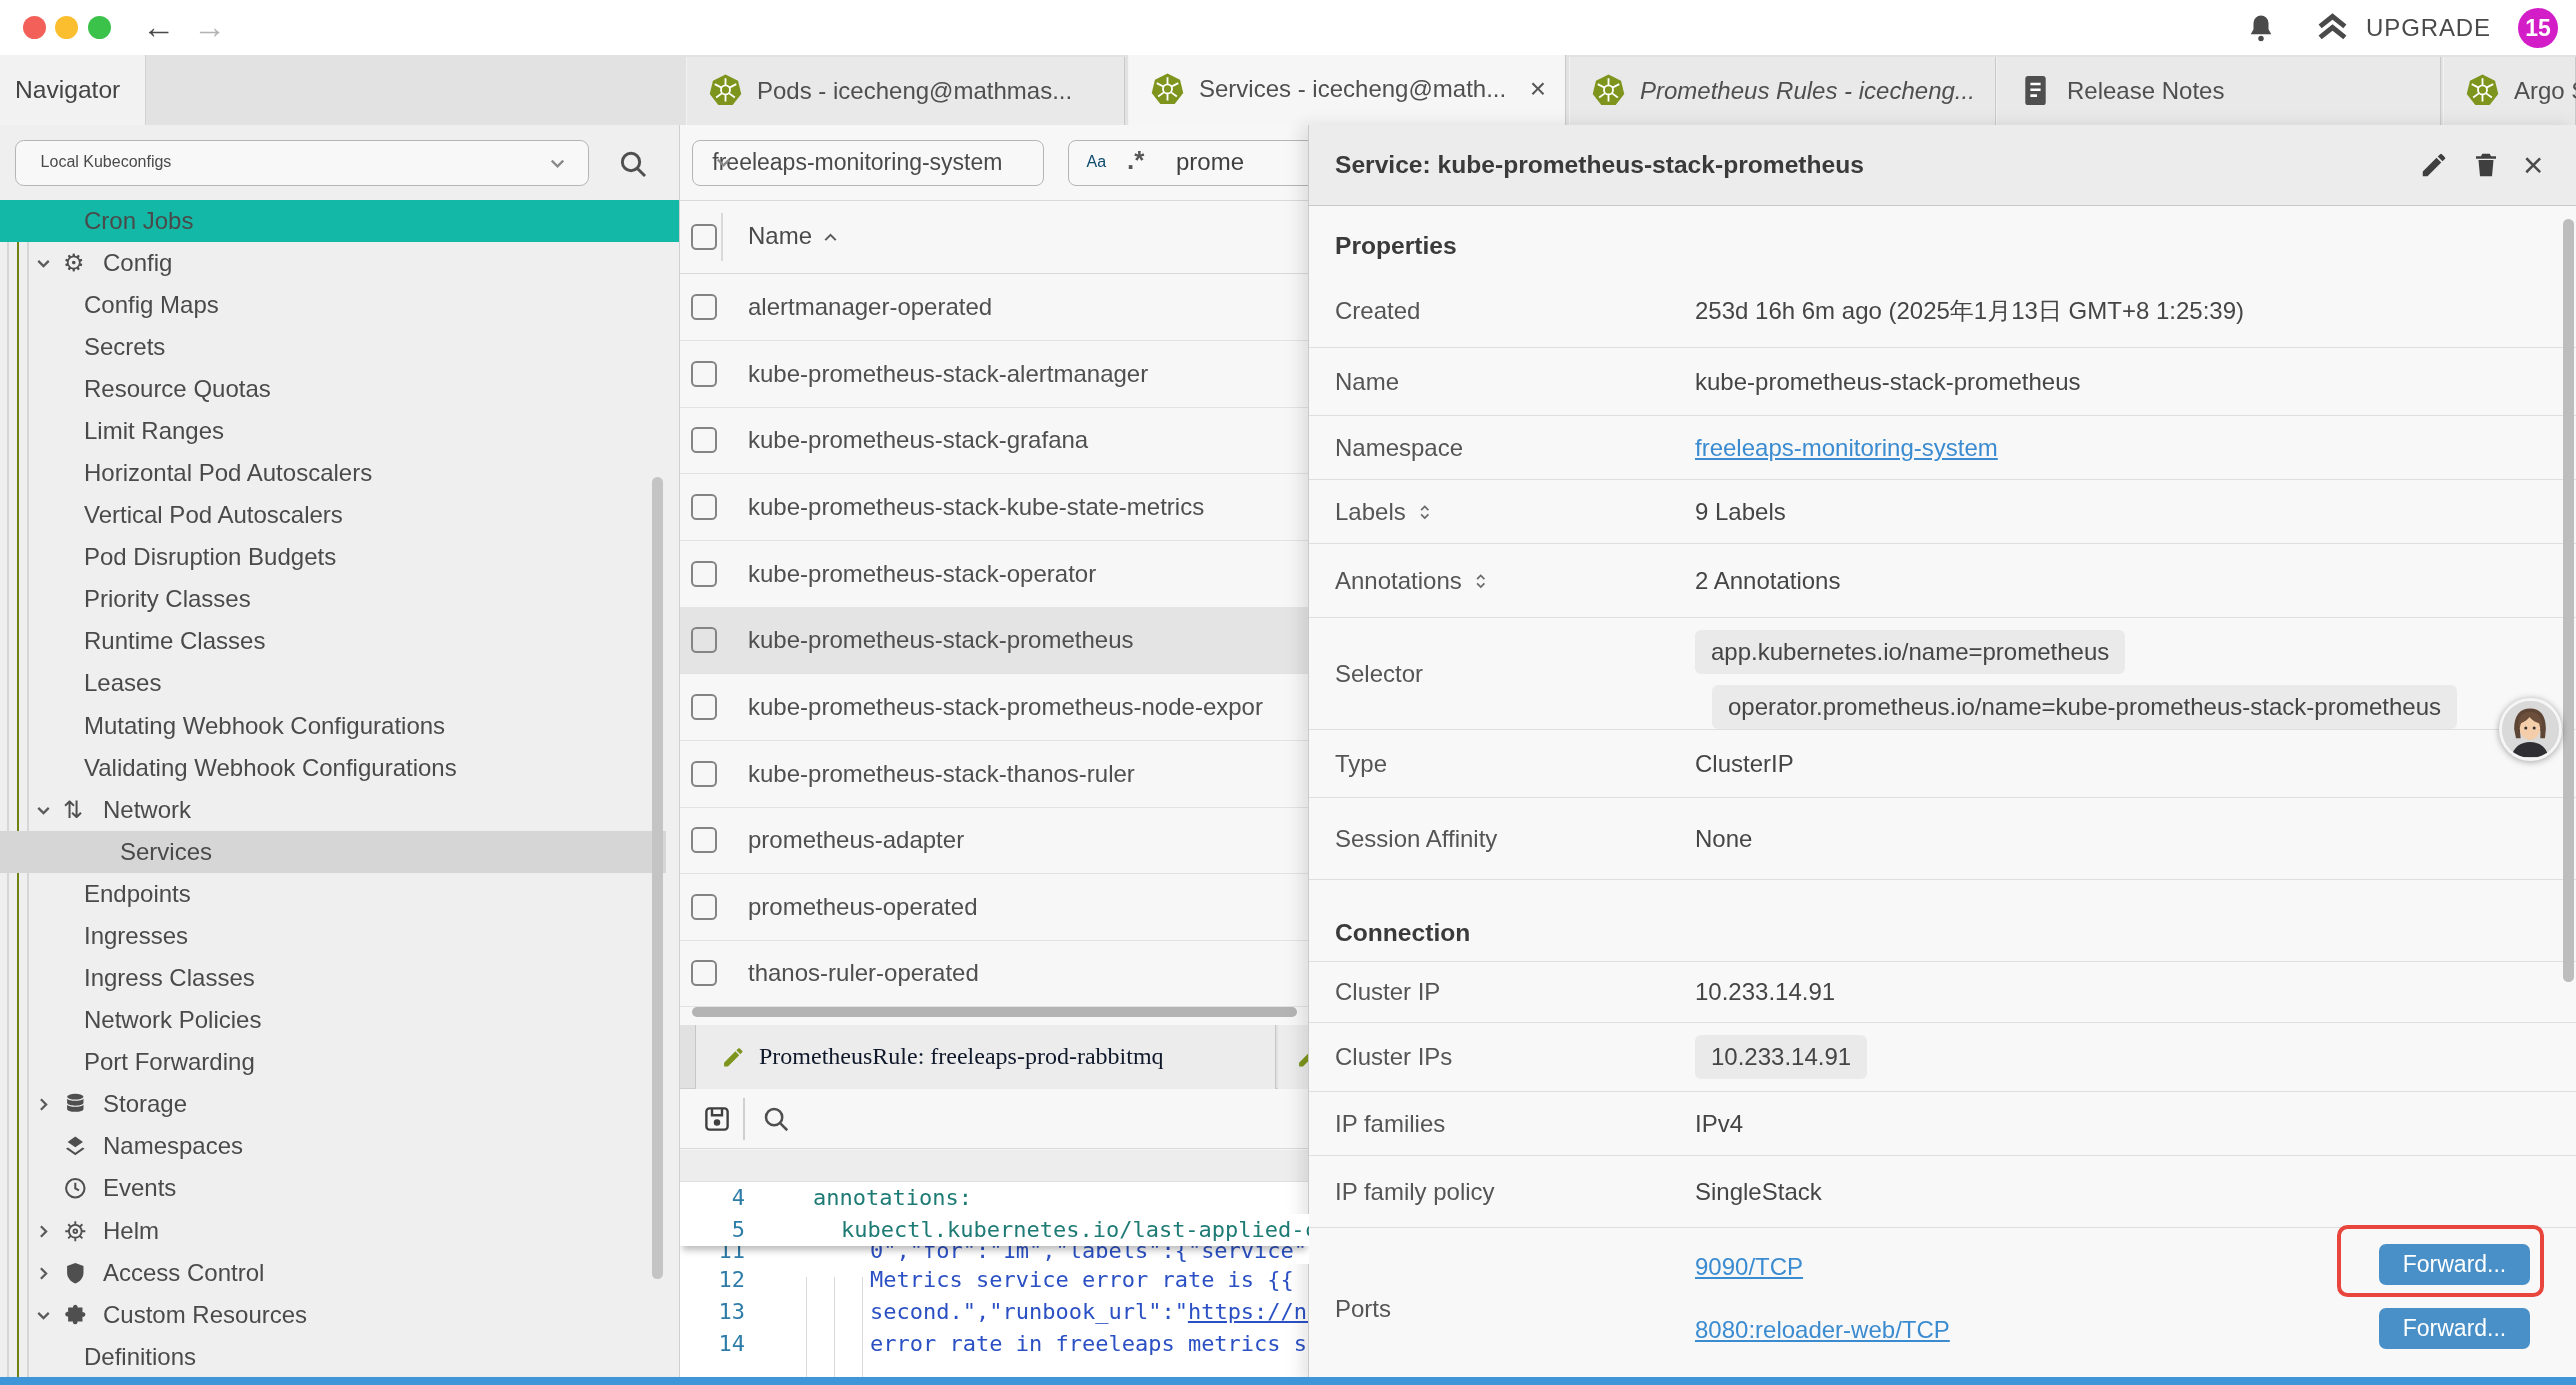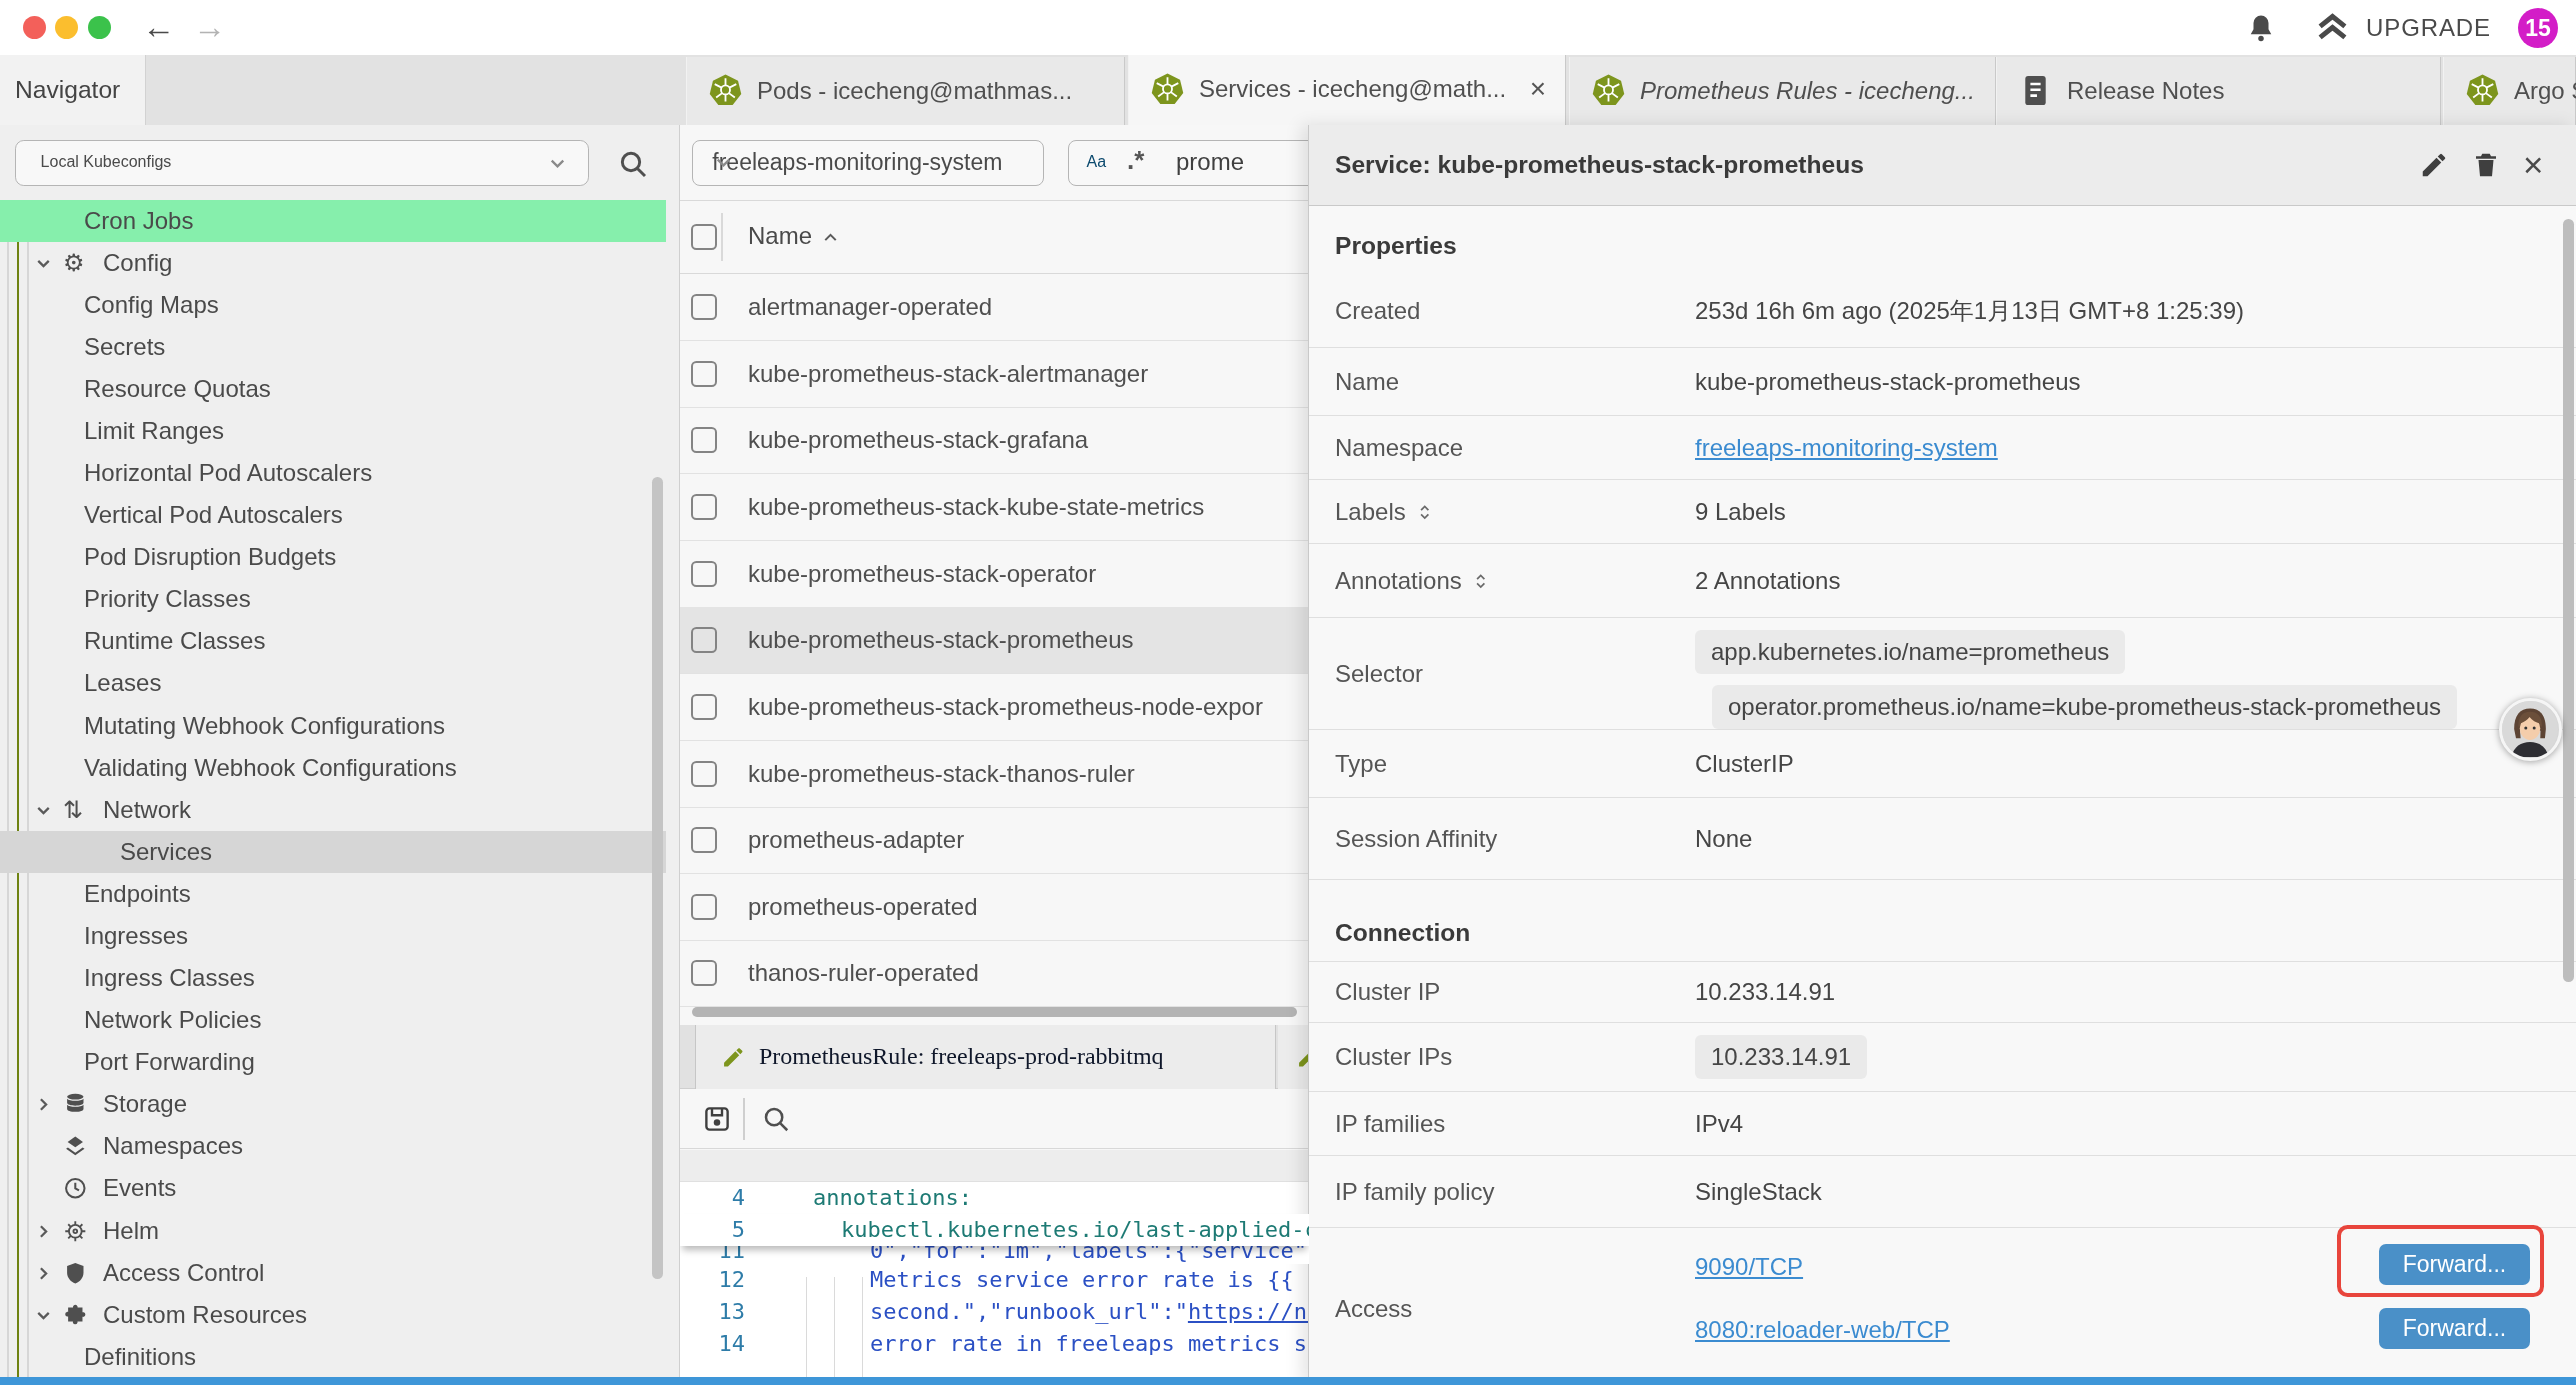--- a/index.html
+++ b/index.html
@@ -32,21 +32,21 @@
   .tab .tclose{position:absolute;right:19px;top:0;line-height:68px;font-size:28px;color:#555;}
   
   .sidebar{position:absolute;left:0;top:125px;width:680px;height:1260px;background:#efefef;border-right:0.9px solid #cfcfcf;box-sizing:border-box;overflow:hidden;}
   .dropdown{position:absolute;left:15px;top:15px;width:574px;height:46px;border:1.8px solid #b5b5b5;border-radius:8.8px;background:#f8f8f8;box-sizing:border-box;}
   .dropdown .dd-label{position:absolute;left:24.6px;top:0;line-height:42px;font-size:16px;color:#4a4a4a;}
   .dd-chev{position:absolute;right:19px;top:10.5px;width:23px;height:23px;}
   .side-search{position:absolute;left:617px;top:23px;width:32px;height:32px;}
   .guide{position:absolute;top:75px;height:1178px;width:1.8px;background:#d6d6d6;}
   .guide.g1{left:7px;} .guide.g2{left:16.7px;width:2.6px;background:#6e8212;} .guide.g3{left:27px;}
   .tree-row{position:absolute;left:0;width:666px;height:42px;}
-  .tree-row.hl{background:#86efac;}
+  .tree-row.hl{background:#14b8a6;padding-left:44px;}
   .tree-row.sel{background:#d6d6d6;}
   .tree-row .tchev{position:absolute;left:33px;top:10.5px;width:21px;height:21px;}
   .tree-row .ticon{position:absolute;left:63px;top:8.8px;width:24.6px;height:24.6px;font-size:24px;line-height:24.6px;color:#4f4f4f;}
   .tree-row .tlabel{position:absolute;top:0;line-height:42px;font-size:24px;color:#4a4a4a;white-space:nowrap;}
   .side-scroll{position:absolute;left:652px;top:352px;width:10.5px;height:802px;border-radius:5.3px;background:#c4c4c4;}
   
   .listpanel{position:absolute;left:680px;top:125px;width:629px;height:1260px;background:#f7f7f7;overflow:hidden;}
   .nsdrop{position:absolute;left:12.3px;top:15px;width:352px;height:46px;border:1.8px solid #b5b5b5;border-radius:8px;background:#f8f8f8;box-sizing:border-box;}
   .nsdrop span{position:absolute;left:19px;top:0;line-height:42px;font-size:23px;color:#4a4a4a;white-space:nowrap;}
   .nsdrop .dd-chev{right:12.3px;top:9.6px;}
@@ -593,21 +593,21 @@
         </div>
         <div class="drow" style="height: 64px;">
           <span class="dlabel"><span>IP families</span></span>
           <span class="dvalue">IPv4</span>
         </div>
         <div class="drow" style="height: 72px;">
           <span class="dlabel"><span>IP family policy</span></span>
           <span class="dvalue">SingleStack</span>
         </div>
         <div class="drow" style="height: 163px;">
-          <span class="dlabel"><span>Access</span></span>
+          <span class="dlabel"><span>Ports</span></span>
           <span class="plink" style="top: 24.6px;">9090/TCP</span>
           <span class="fwd-btn" style="top: 16px;">Forward...</span>
           <span class="plink" style="top: 88px;">8080:reloader-web/TCP</span>
           <span class="fwd-btn" style="top: 80px;">Forward...</span>
         </div>
       </div>
     <div class="dscroll"></div>
     <div class="avatar">
       <svg viewBox="0 0 24 24" width="56" height="56">
         <circle cx="12" cy="12" r="12" fill="#d9d9d9"></circle>

